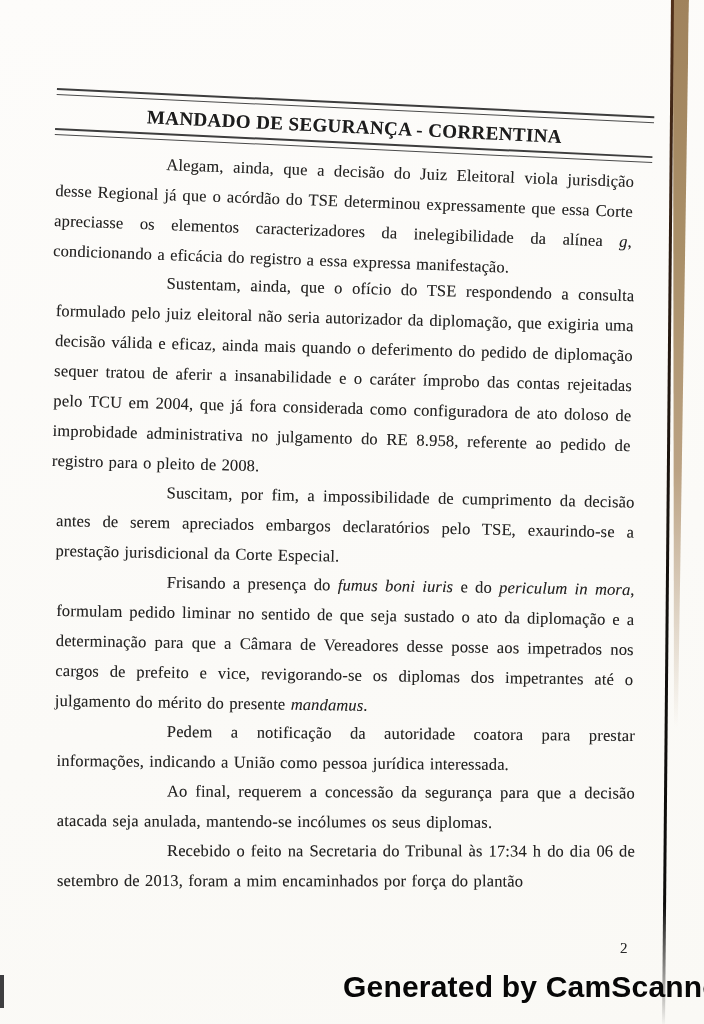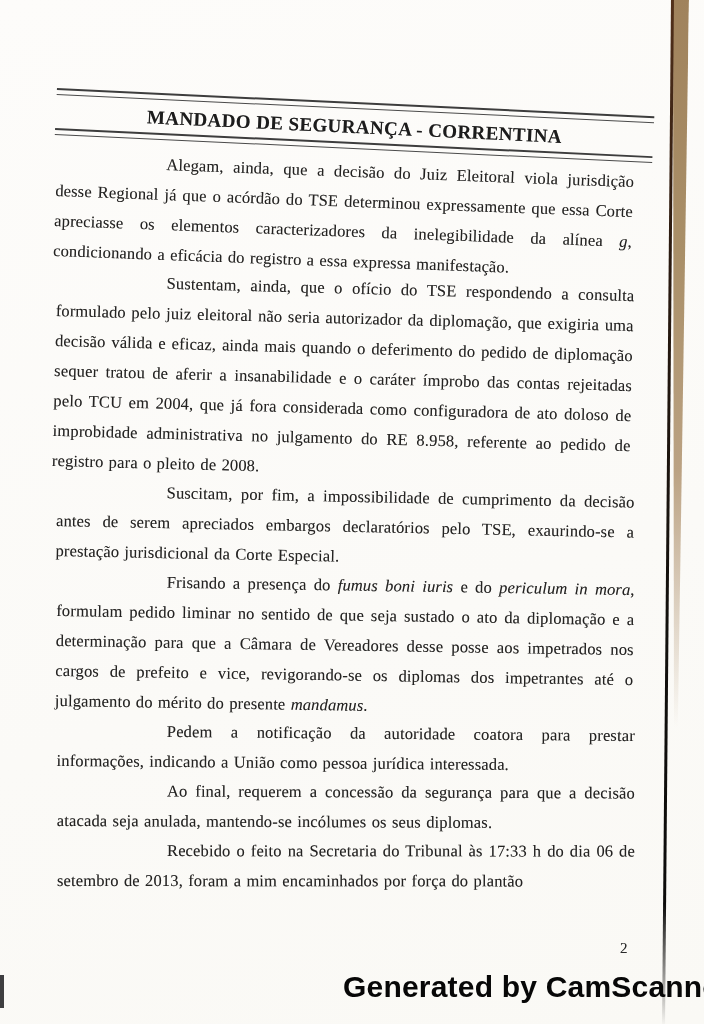--- a/index.html
+++ b/index.html
@@ -93,20 +93,20 @@
     <div class="rule"></div>
   </div>
 
   <div class="doc-body">
       <p class="para"><span>Alegam, ainda, que a decisão do Juiz Eleitoral viola jurisdição desse Regional já que o acórdão do TSE determinou expressamente que essa Corte apreciasse os elementos caracterizadores da inelegibilidade da alínea </span><span class="it">g</span><span>, condicionando a eficácia do registro a essa expressa manifestação.</span></p>
       <p class="para"><span>Sustentam, ainda, que o ofício do TSE respondendo a consulta formulado pelo juiz eleitoral não seria autorizador da diplomação, que exigiria uma decisão válida e eficaz, ainda mais quando o deferimento do pedido de diplomação sequer tratou de aferir a insanabilidade e o caráter ímprobo das contas rejeitadas pelo TCU em 2004, que já fora considerada como configuradora de ato doloso de improbidade administrativa no julgamento do RE 8.958, referente ao pedido de registro para o pleito de 2008.</span></p>
       <p class="para"><span>Suscitam, por fim, a impossibilidade de cumprimento da decisão antes de serem apreciados embargos declaratórios pelo TSE, exaurindo-se a prestação jurisdicional da Corte Especial.</span></p>
       <p class="para"><span>Frisando a presença do </span><span class="it">fumus boni iuris</span><span> e do </span><span class="it">periculum in mora</span><span>, formulam pedido liminar no sentido de que seja sustado o ato da diplomação e a determinação para que a Câmara de Vereadores desse posse aos impetrados nos cargos de prefeito e vice, revigorando-se os diplomas dos impetrantes até o julgamento do mérito do presente </span><span class="it">mandamus</span><span>.</span></p>
       <p class="para"><span>Pedem a notificação da autoridade coatora para prestar informações, indicando a União como pessoa jurídica interessada.</span></p>
       <p class="para"><span>Ao final, requerem a concessão da segurança para que a decisão atacada seja anulada, mantendo-se incólumes os seus diplomas.</span></p>
-      <p class="para"><span>Recebido o feito na Secretaria do Tribunal às 17:33 h do dia 06 de setembro de 2013, foram a mim encaminhados por força do plantão</span></p>
+      <p class="para"><span>Recebido o feito na Secretaria do Tribunal às 17:34 h do dia 06 de setembro de 2013, foram a mim encaminhados por força do plantão</span></p>
     </div>
 
   <div class="page-num">2</div>
 
   <div class="watermark">Generated by CamScanner</div>
 
 </div>
 
 </body></html>

